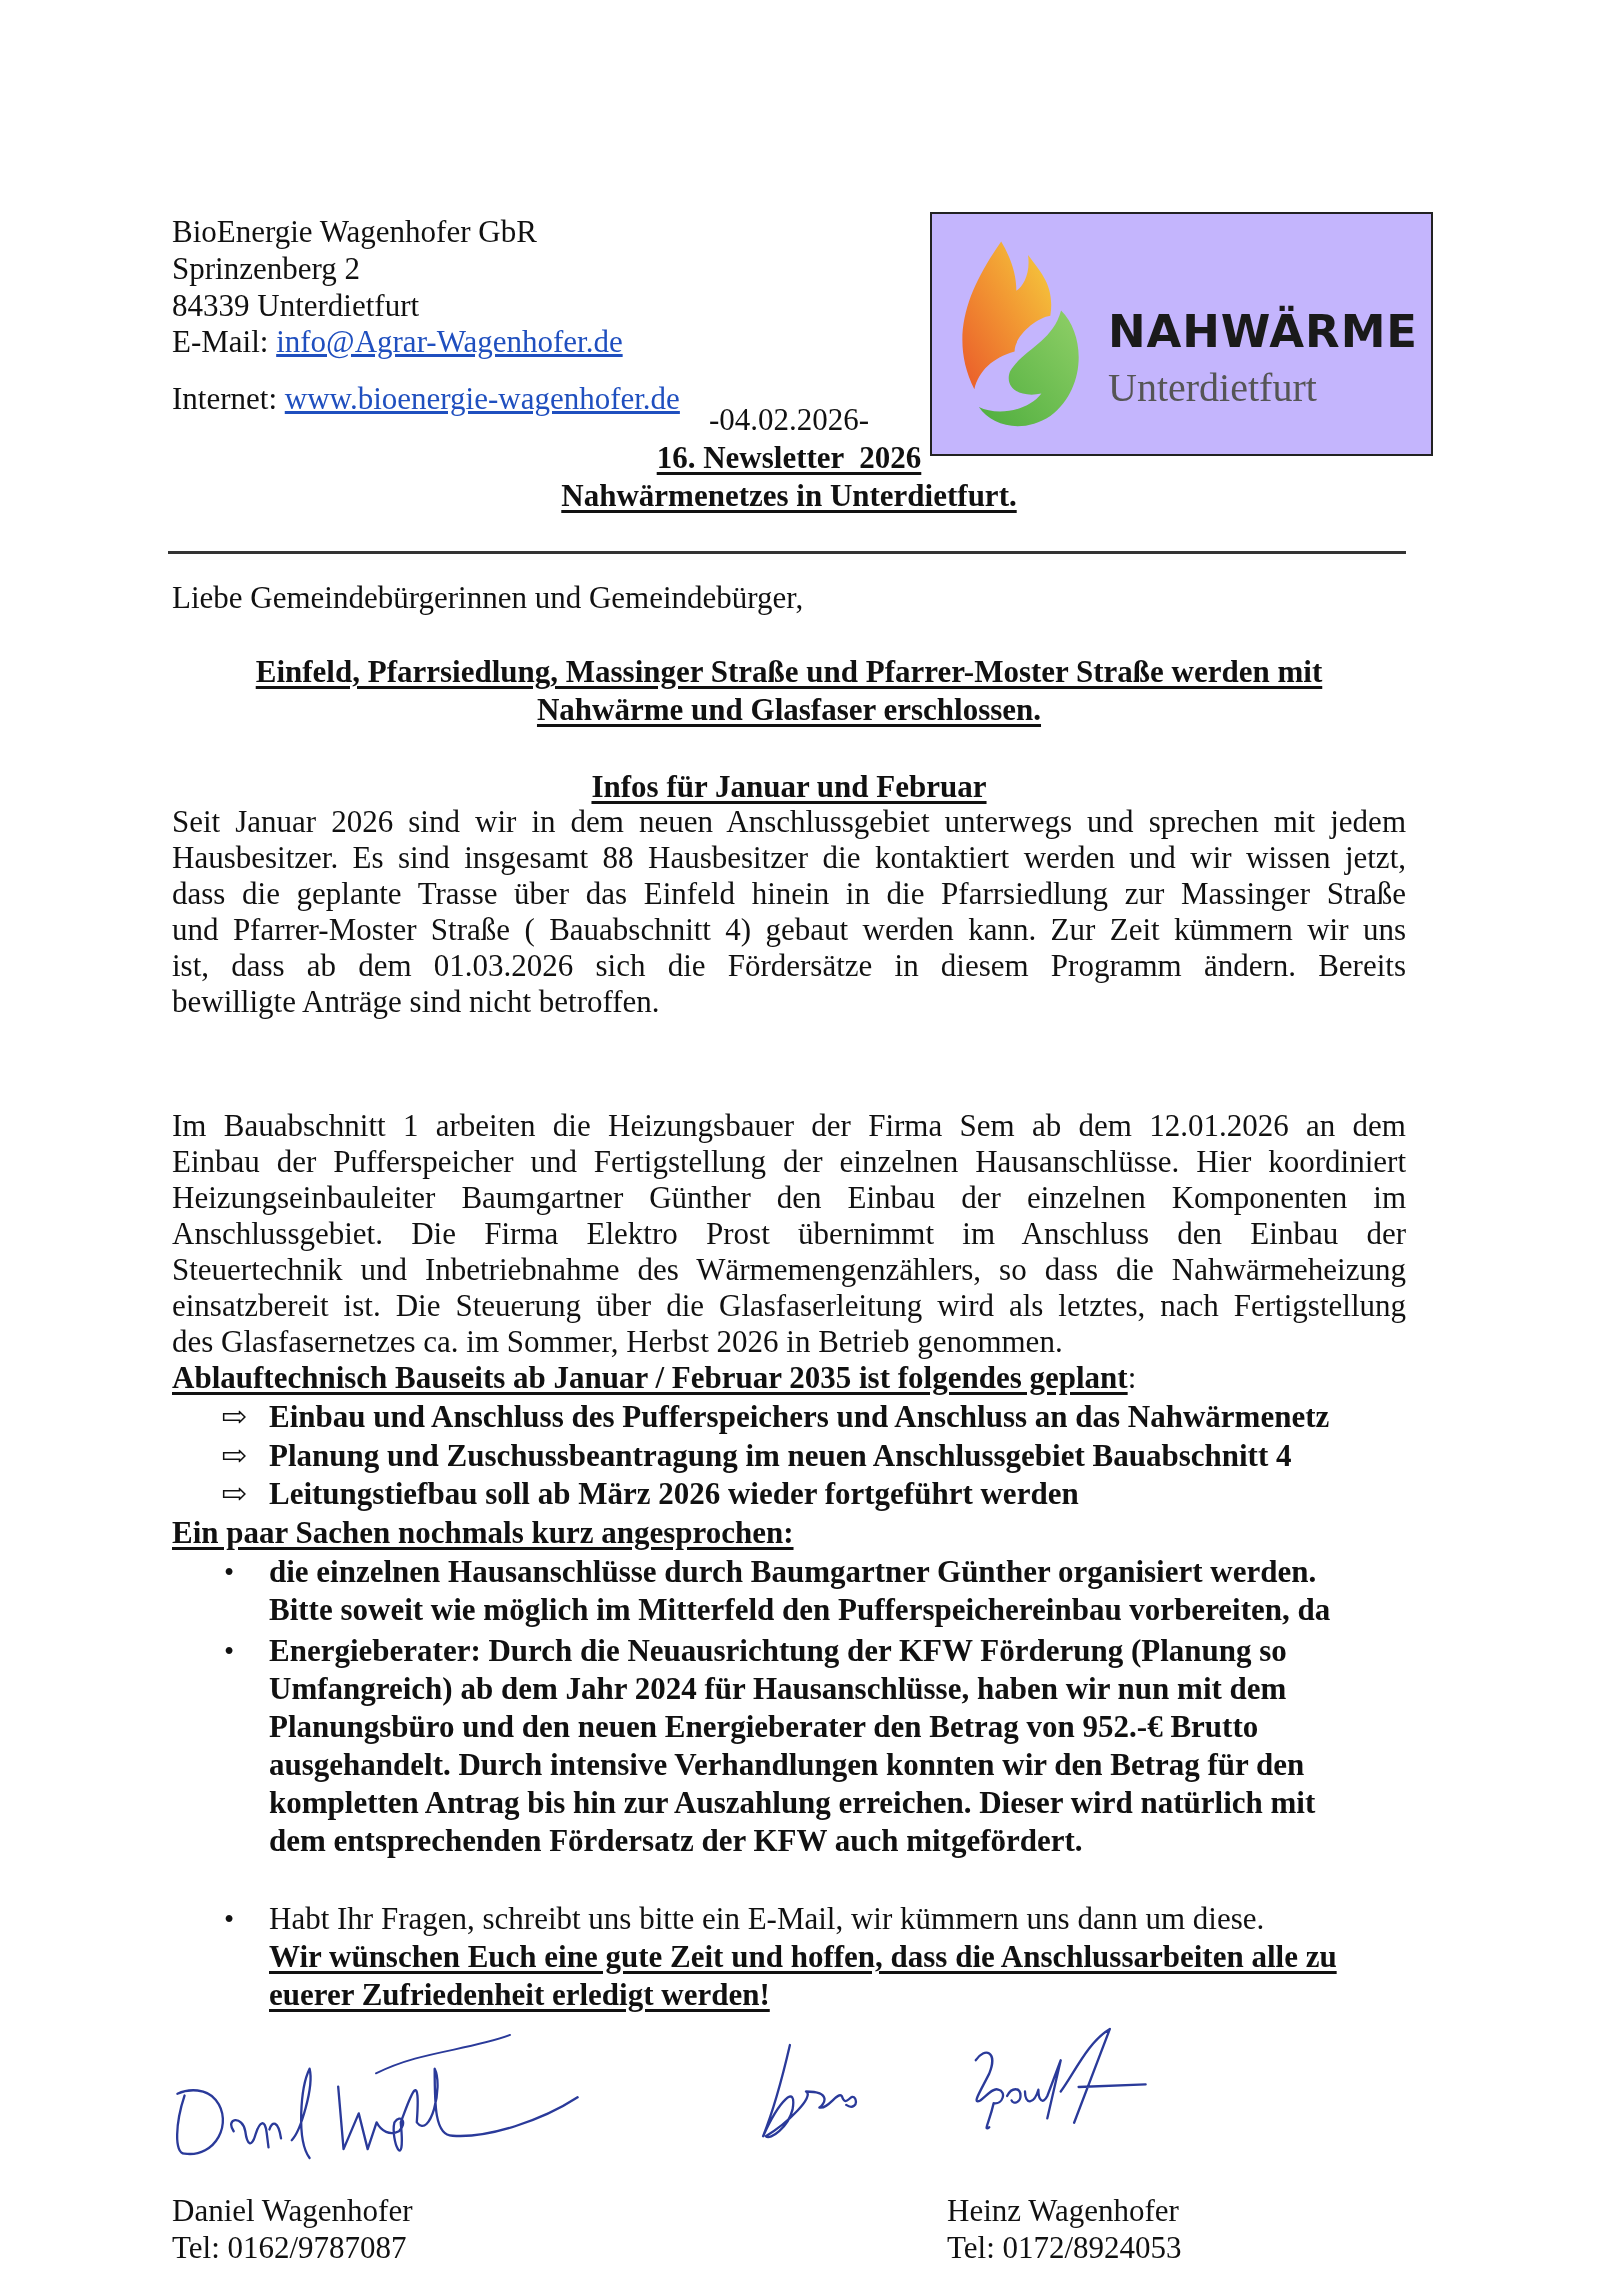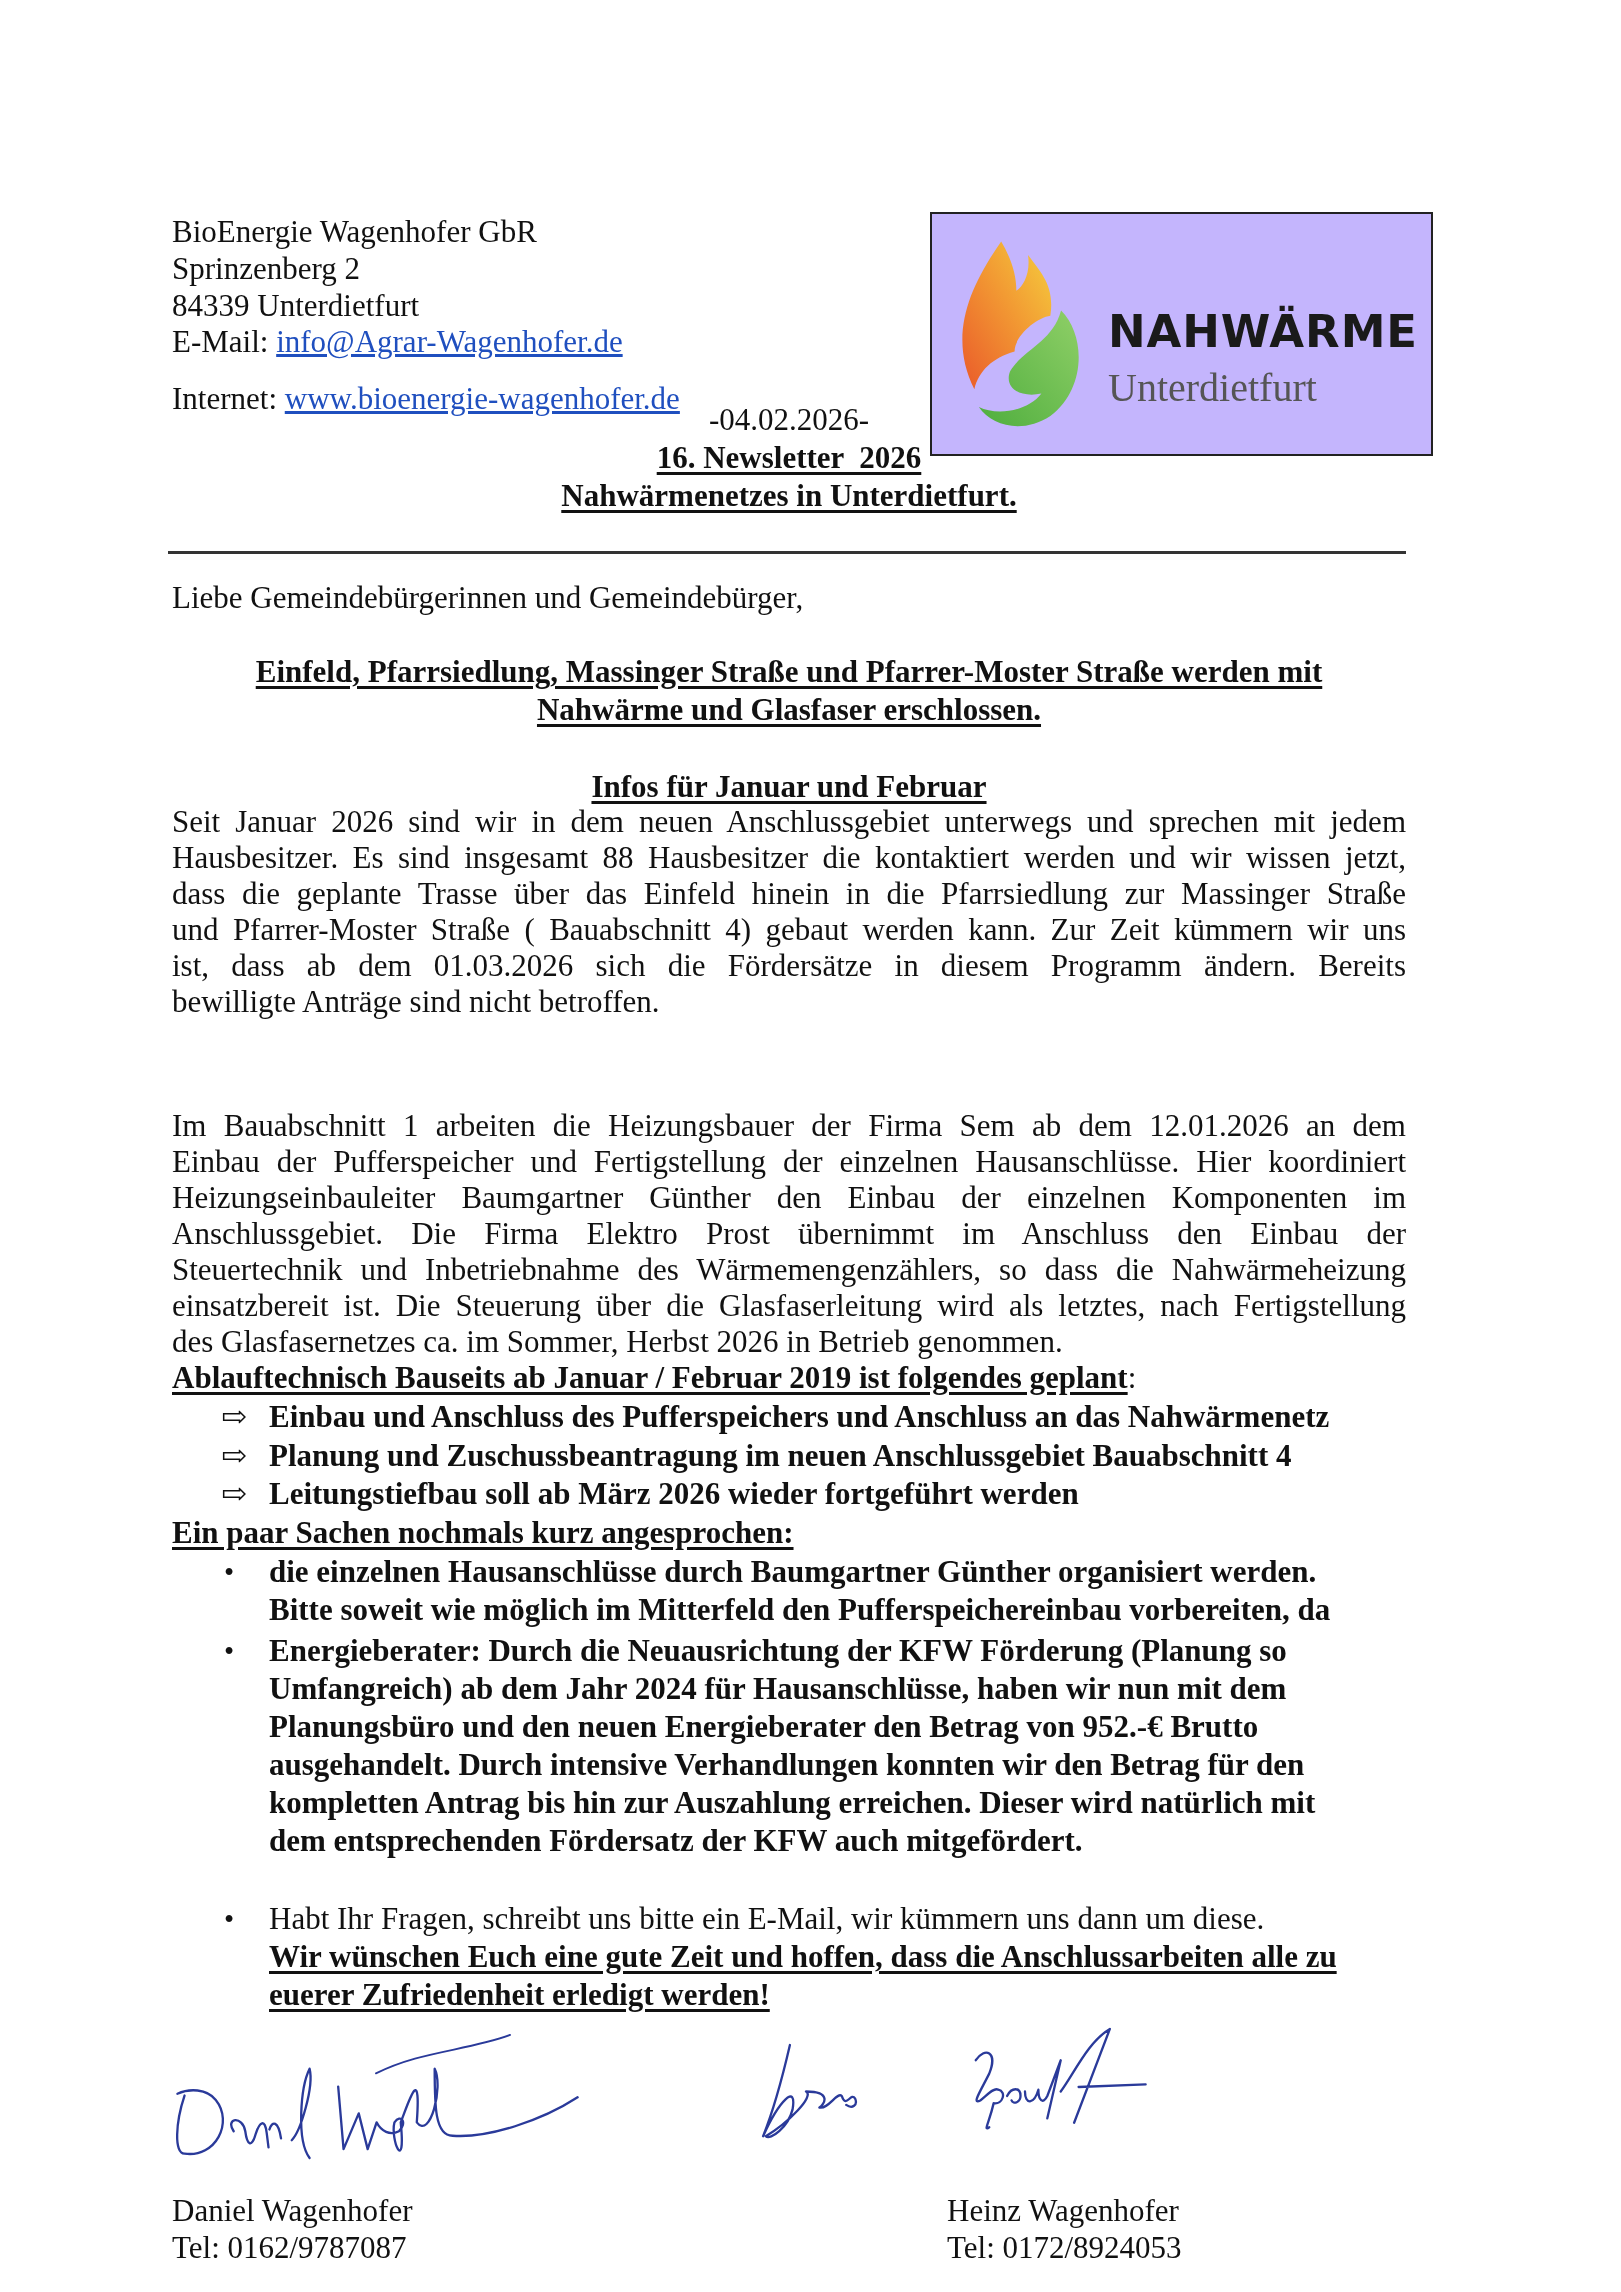--- a/index.html
+++ b/index.html
@@ -99,21 +99,21 @@
     <span class="ln">Im Bauabschnitt 1 arbeiten die Heizungsbauer der Firma Sem ab dem 12.01.2026 an dem</span>
     <span class="ln">Einbau der Pufferspeicher und Fertigstellung der einzelnen Hausanschlüsse. Hier koordiniert</span>
     <span class="ln">Heizungseinbauleiter Baumgartner Günther den Einbau der einzelnen Komponenten im</span>
     <span class="ln">Anschlussgebiet. Die Firma Elektro Prost übernimmt im Anschluss den Einbau der</span>
     <span class="ln">Steuertechnik und Inbetriebnahme des Wärmemengenzählers, so dass die Nahwärmeheizung</span>
     <span class="ln">einsatzbereit ist. Die Steuerung über die Glasfaserleitung wird als letztes, nach Fertigstellung</span>
     <span class="ln last">des Glasfasernetzes ca. im Sommer, Herbst 2026 in Betrieb genommen.</span>
   </div>
 
   <div class="abs line bold" style="left:172px; top:1359px;">
-    <span class="ul">Ablauftechnisch Bauseits ab Januar / Februar 2019 ist folgendes geplant</span><span style="font-weight:normal;">:</span>
+    <span class="ul">Ablauftechnisch Bauseits ab Januar / Februar 2035 ist folgendes geplant</span><span style="font-weight:normal;">:</span>
   </div>
 
   <div class="abs list-row" style="top:1397px; height:39px;">
     <span class="marker">⇨</span>
     <span class="item-text">Einbau und Anschluss des Pufferspeichers und Anschluss an das Nahwärmenetz</span>
   </div>
   <div class="abs list-row" style="top:1436px; height:39px;">
     <span class="marker">⇨</span>
     <span class="item-text">Planung und Zuschussbeantragung im neuen Anschlussgebiet Bauabschnitt 4</span>
   </div>

